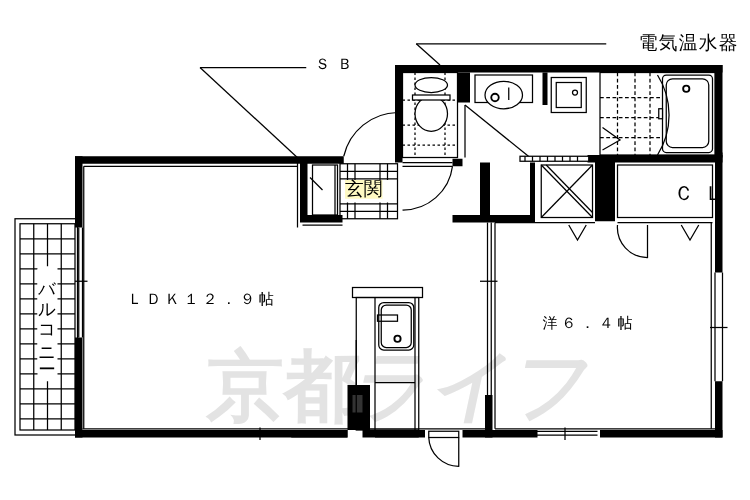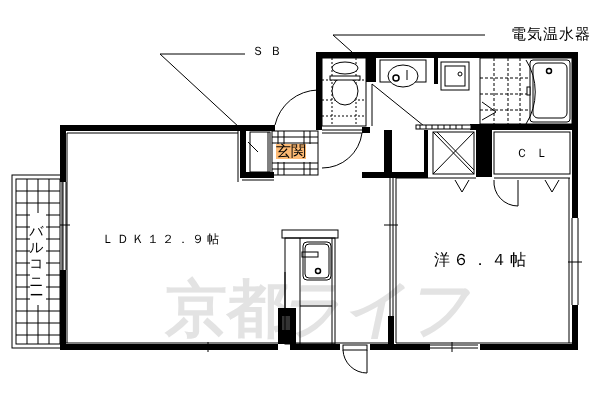--- a/index.html
+++ b/index.html
@@ -230,17 +230,17 @@
     <line x1="160" y1="54" x2="240" y2="128"></line>
     <line x1="333" y1="35" x2="485" y2="35"></line>
     <line x1="333" y1="35" x2="352" y2="52"></line>
   </g>
 
   <line x1="60" y1="225" x2="70" y2="225" stroke="#000"></line>
 </svg>
 
 <div class="txt" style="left:252px;top:45px;font-size:12px;letter-spacing:6px;">ＳＢ</div>
 <div class="txt" style="left:487px;top:27px;font-size:15px;letter-spacing:1px;margin-left:24px;">電気温水器</div>
-<div class="txt" style="left:276px;top:144px;font-size:15px;background:#fdba74;">玄関</div>
-<div class="txt" style="left:516px;top:147px;font-size:12px;letter-spacing:8px;">ＣＬ</div>
+<div class="txt" style="left:276px;top:144px;font-size:15px;background:#fef9c3;">玄関</div>
+<div class="txt" style="left:539px;top:147px;font-size:16px;letter-spacing:8px;">ＣＬ</div>
 <div class="txt" style="left:102px;top:233px;font-size:12px;letter-spacing:3px;">ＬＤＫ１２．９帖</div>
-<div class="txt" style="left:434px;top:252px;font-size:16px;letter-spacing:3px;">洋６．４帖</div>
+<div class="txt" style="left:434px;top:252px;font-size:12px;letter-spacing:3px;">洋６．４帖</div>
 <div class="txt vert" style="left:30px;top:215px;font-size:14px;background:#fff;">バルコニー</div>
 
 </body></html>

